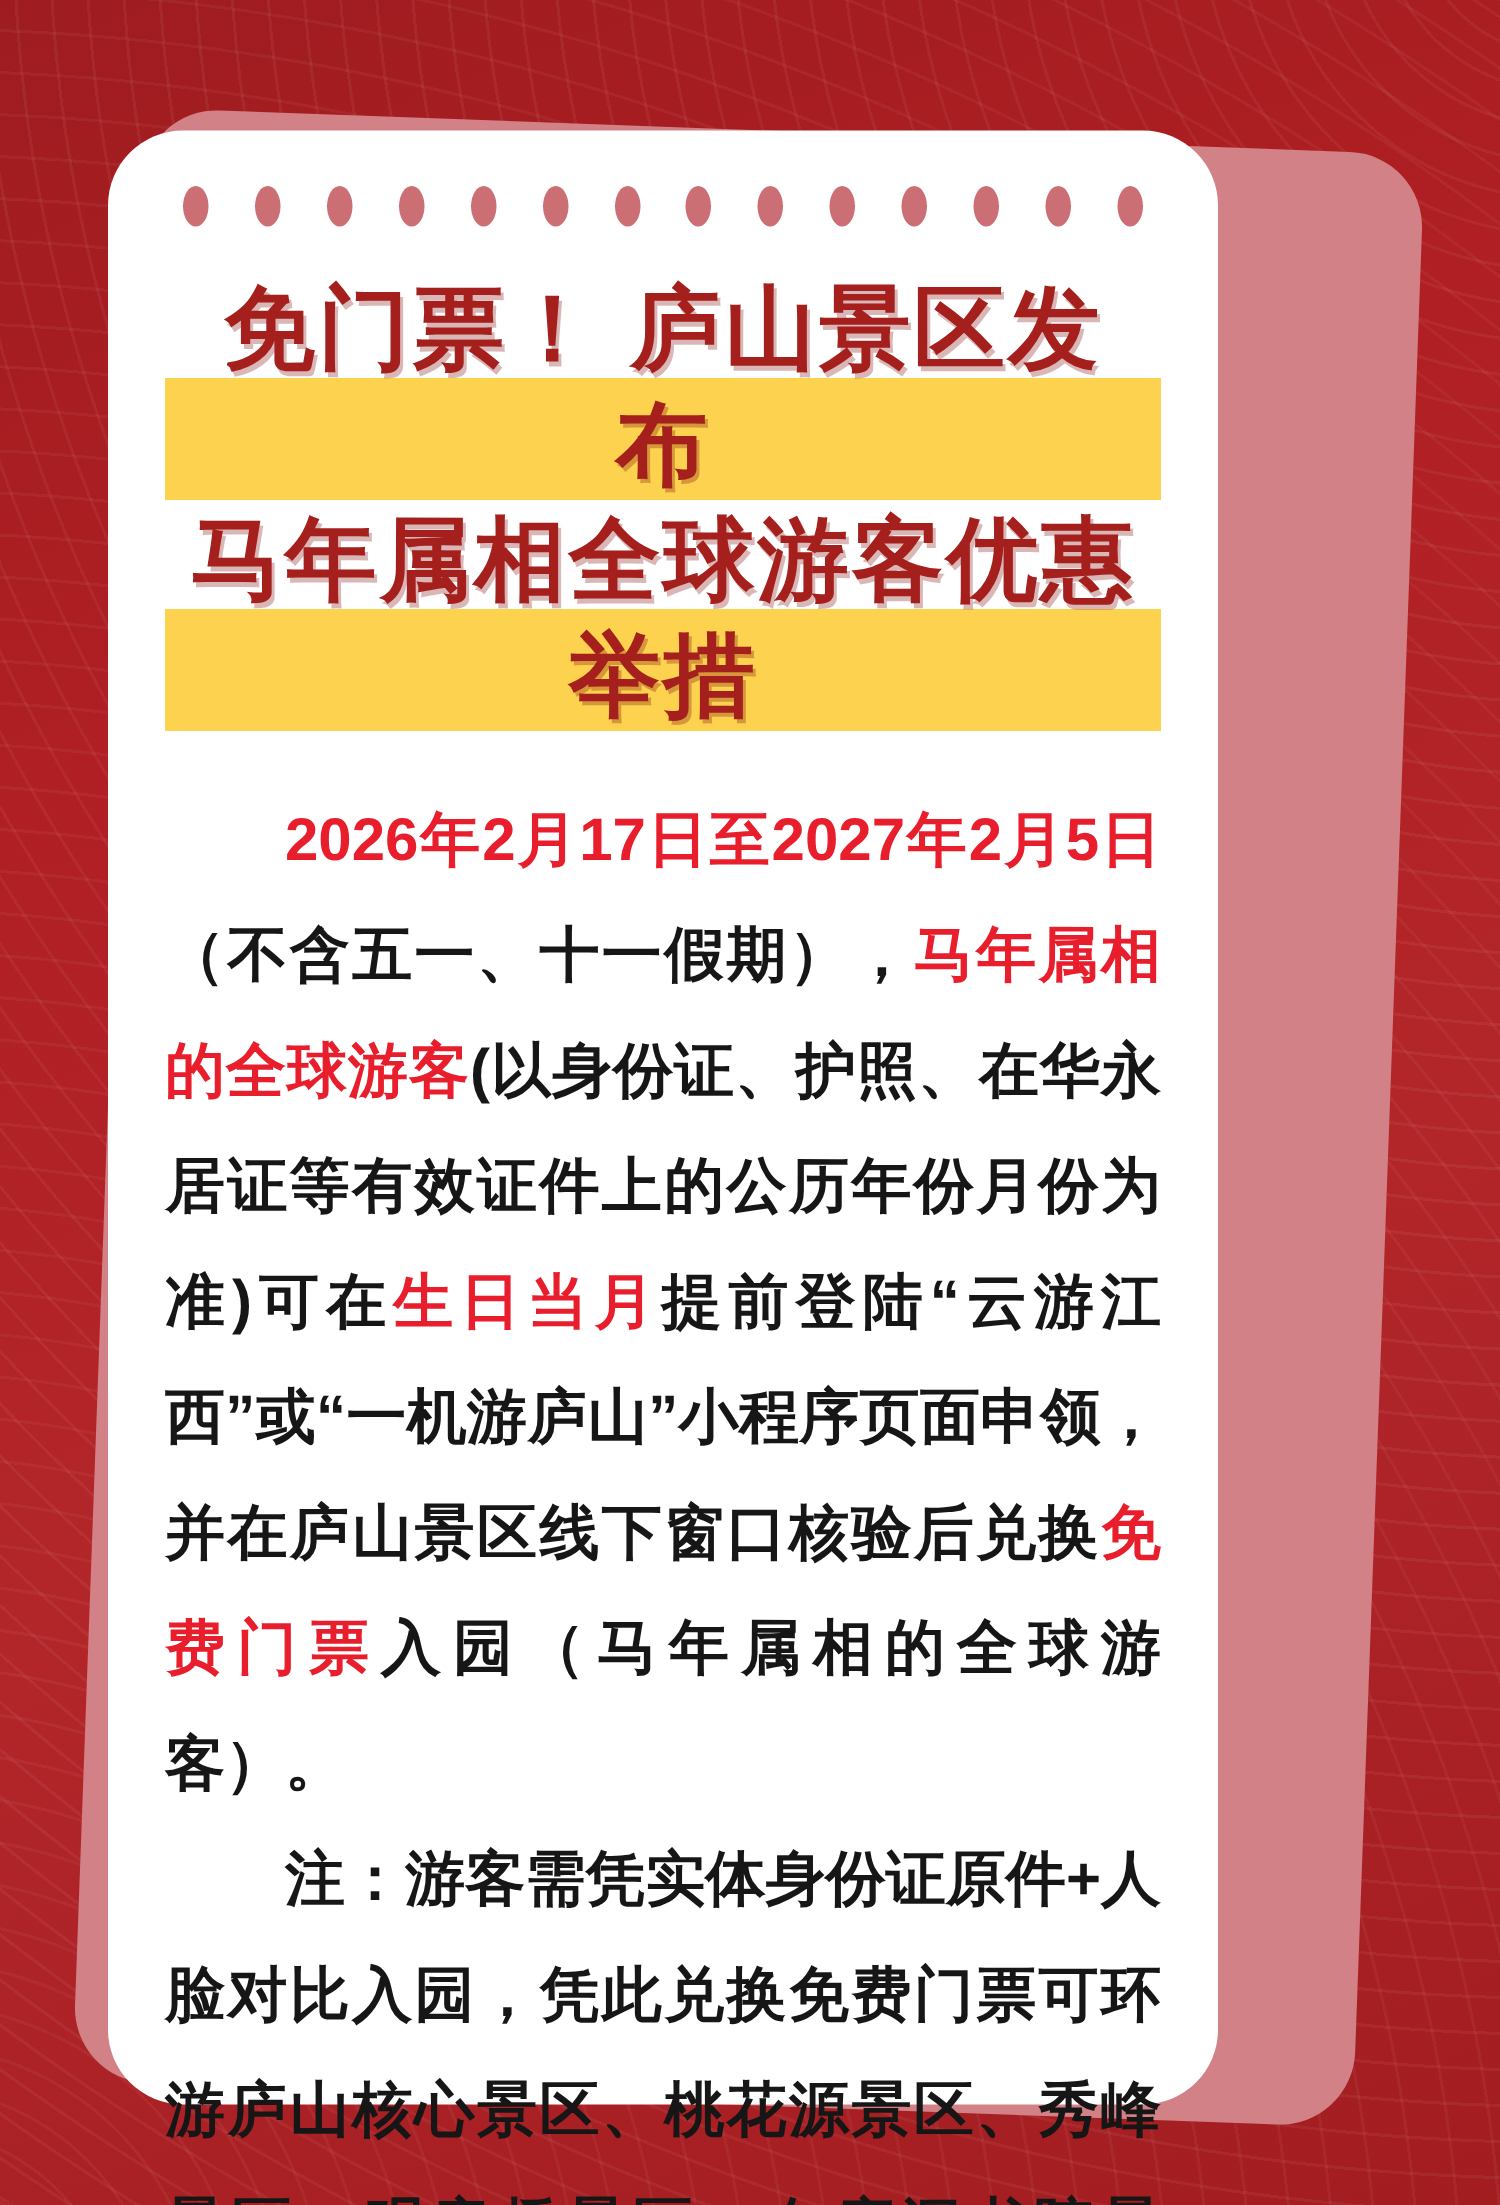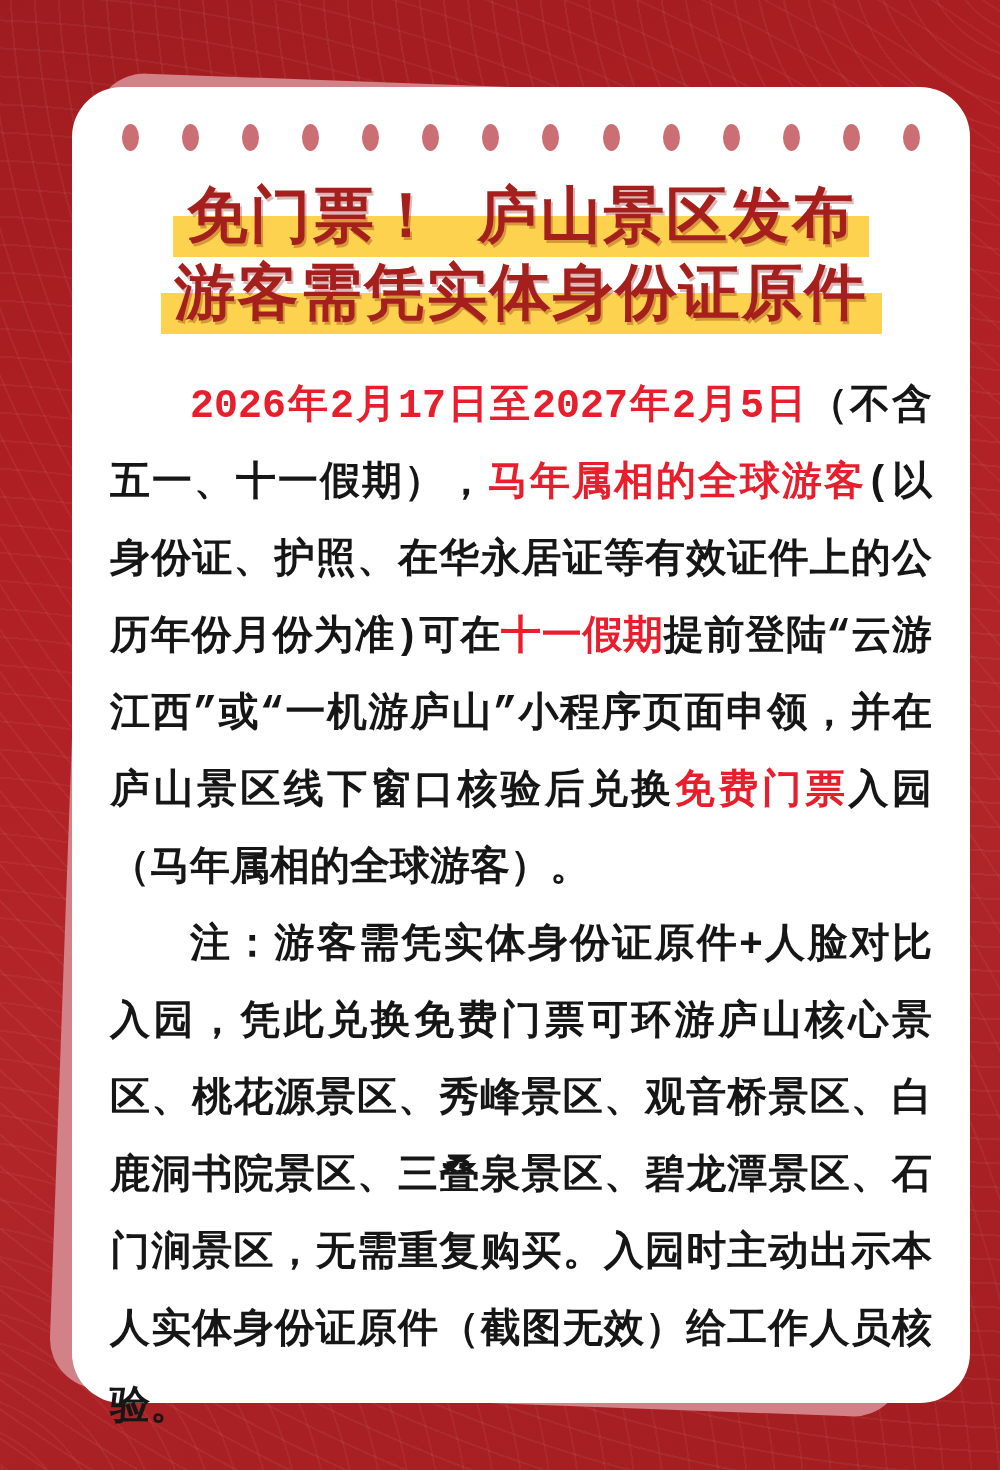--- a/index.html
+++ b/index.html
@@ -23,26 +23,25 @@
   
   .card-back{
     position:absolute;
     left:72px;top:87px;width:854px;height:1316px;
     background:var(--back,#d28186);
     border-radius:50px;
     transform:rotate(2.1deg);
   }
   .card{
     position:absolute;
-    left:72px;top:87px;width:898px;height:1316px;
+    left:72px;top:87px;width:740px;height:1316px;
     background:var(--card,#ffffff);
     border-radius:50px;
     box-sizing:border-box;
     padding:37px 38px 0 38px;
-    font-family:Liberation Mono, monospace;
   }
   .dots{
     display:flex;
     justify-content:space-between;
     padding:0 12px;
   }
   .dot{
     width:17px;height:27px;
     border-radius:50%;
     background:var(--dot,#cb6f74);
@@ -102,20 +101,20 @@
         <span class="dot"></span>
         <span class="dot"></span>
         <span class="dot"></span>
         <span class="dot"></span>
         <span class="dot"></span>
         <span class="dot"></span>
         <span class="dot"></span>
       </div>
     <h1 class="title">
       <div><span class="hl">免门票！ 庐山景区发布</span></div>
-      <div><span class="hl">游客需凭实体身份证原件</span></div>
+      <div><span class="hl">马年属相全球游客优惠举措</span></div>
     </h1>
     <div class="body">
-      <p><span class="em">2026年2月17日至2027年2月5日</span><span>（不含五一、十一假期），</span><span class="em">马年属相的全球游客</span><span>(以身份证、护照、在华永居证等有效证件上的公历年份月份为准)可在</span><span class="em">十一假期</span><span>提前登陆“云游江西”或“一机游庐山”小程序页面申领，并在庐山景区线下窗口核验后兑换</span><span class="em">免费门票</span><span>入园（马年属相的全球游客）。</span></p>
+      <p><span class="em">2026年2月17日至2027年2月5日</span><span>（不含五一、十一假期），</span><span class="em">马年属相的全球游客</span><span>(以身份证、护照、在华永居证等有效证件上的公历年份月份为准)可在</span><span class="em">生日当月</span><span>提前登陆“云游江西”或“一机游庐山”小程序页面申领，并在庐山景区线下窗口核验后兑换</span><span class="em">免费门票</span><span>入园（马年属相的全球游客）。</span></p>
       <p><span>注：游客需凭实体身份证原件+人脸对比入园，凭此兑换免费门票可环游庐山核心景区、桃花源景区、秀峰景区、观音桥景区、白鹿洞书院景区、三叠泉景区、碧龙潭景区、石门涧景区，无需重复购买。入园时主动出示本人实体身份证原件（截图无效）给工作人员核验。</span></p>
     </div>
   </div>
 </div>
 
 </body></html>

